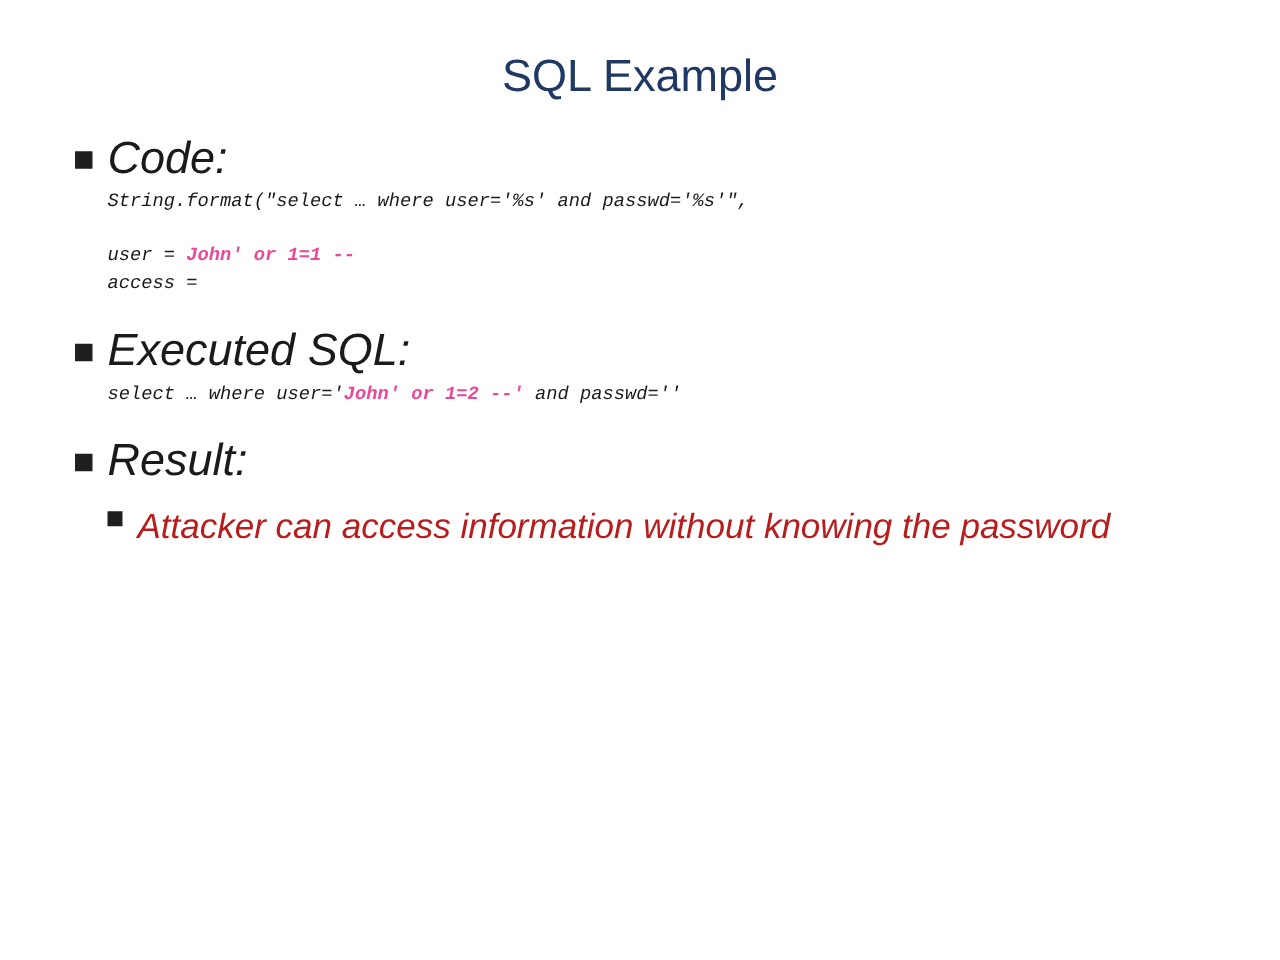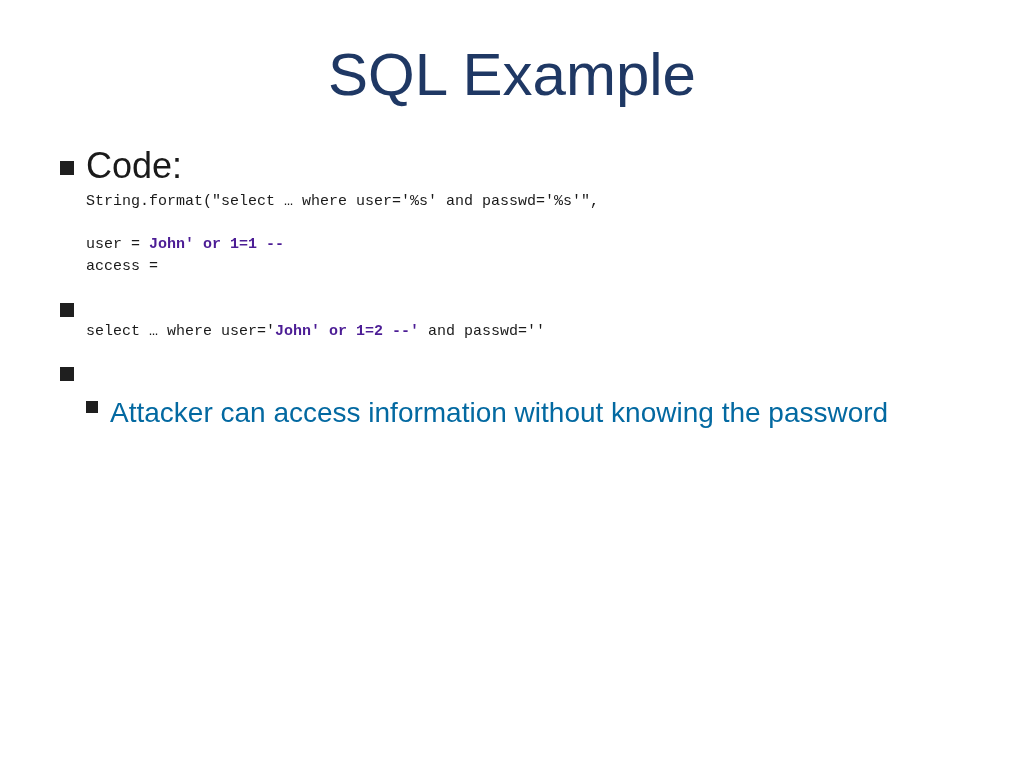--- a/index.html
+++ b/index.html
@@ -14,39 +14,40 @@
       background: #ffffff;
       font-family: Arial, sans-serif;
       display: flex;
       flex-direction: column;
       align-items: center;
       padding: 40px 60px;
       overflow: hidden;
     }
 
     .slide-title {
-      font-size: 60px;
+      font-size: 36px;
       color: #1f3864;
       font-weight: normal;
       text-align: center;
-      margin-bottom: 36px;
+      margin-bottom: 23px;
       width: 100%;
     }
 
     .content {
       width: 100%;
       display: flex;
       flex-direction: column;
       gap: 20px;
     }
 
     .bullet-item {
       display: flex;
       flex-direction: column;
       gap: 4px;
+      font-style: italic;
     }
 
     .bullet-header {
       display: flex;
       align-items: center;
       gap: 12px;
     }
 
     .bullet-square {
       width: 14px;
@@ -64,21 +65,21 @@
 
     .code-block {
       margin-left: 26px;
       font-family: 'Courier New', Courier, monospace;
       font-size: 15px;
       color: #1a1a1a;
       line-height: 1.5;
     }
 
     .red-text {
-      color: #4c1d95;
+      color: #ec4899;
       font-weight: bold;
     }
 
     .sub-bullet-container {
       margin-left: 26px;
       margin-top: 8px;
       display: flex;
       flex-direction: column;
       gap: 4px;
     }
@@ -92,21 +93,21 @@
     .sub-bullet-square {
       width: 12px;
       height: 12px;
       background: #1f1f1f;
       flex-shrink: 0;
       margin-top: 8px;
     }
 
     .sub-bullet-text {
       font-size: 28px;
-      color: #0369a1;
+      color: #b91c1c;
       line-height: 1.4;
     }
   </style>
 </head>
 <body>
 
 <h1 class="slide-title">SQL Example</h1>
 
 <div class="content">
 
@@ -123,29 +124,31 @@
   <div class="bullet-item">
     <div class="code-block">
       <div>user = <span class="red-text">John' or 1=1 --</span></div>
       <div>access =</div>
     </div>
   </div>
 
   <div class="bullet-item">
     <div class="bullet-header">
       <div class="bullet-square"></div>
+      <span class="bullet-label">Executed SQL:</span>
     </div>
     <div class="code-block">
       <div>select … where user='<span class="red-text">John' or 1=2 --'</span> and passwd=''</div>
     </div>
   </div>
 
   <div class="bullet-item">
     <div class="bullet-header">
       <div class="bullet-square"></div>
+      <span class="bullet-label">Result:</span>
     </div>
     <div class="sub-bullet-container">
       <div class="sub-bullet-item">
         <div class="sub-bullet-square"></div>
         <span class="sub-bullet-text">Attacker can access information without knowing the password</span>
       </div>
     </div>
   </div>
 
 </div>

